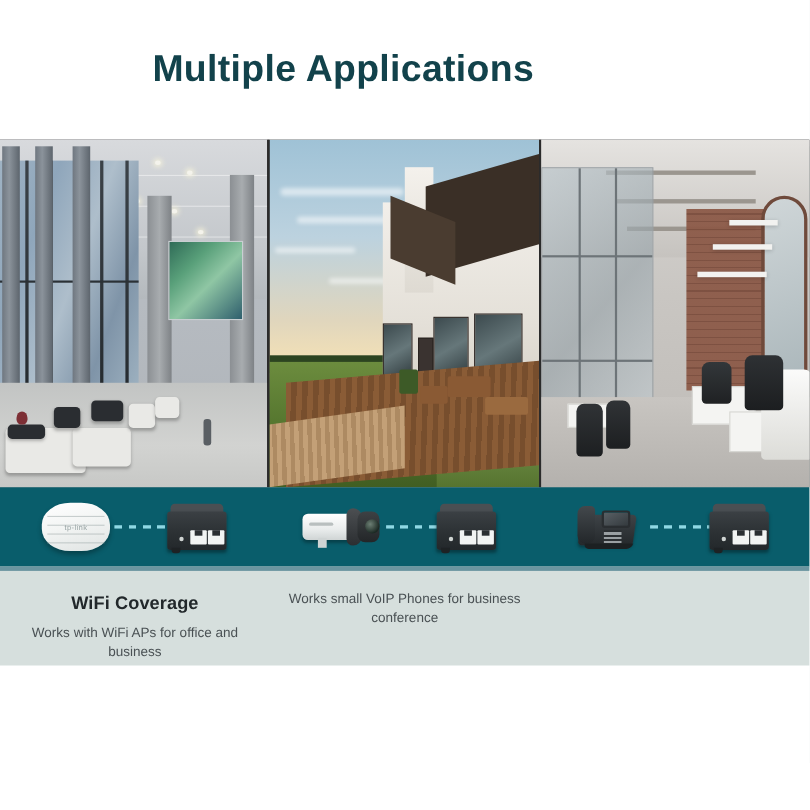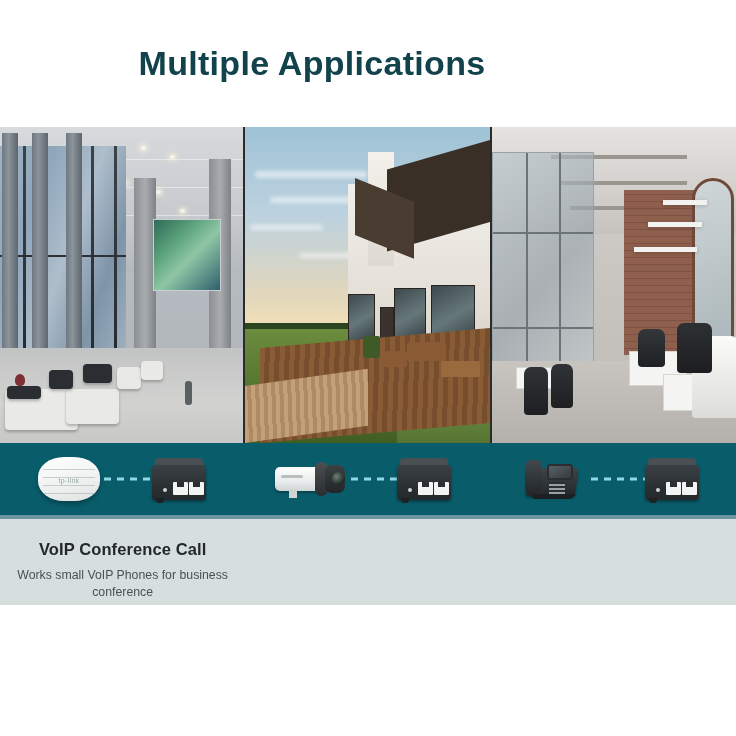--- a/index.html
+++ b/index.html
@@ -381,18 +381,21 @@
           <div class="inj-foot" style="left:4px;top:40px;"></div>
         </div>
       </div>
 
     </div>
   </div>
   <div class="band-line"></div>
 
   <div class="captions">
     <div class="cap">
-      <div class="cap-title">VoIP Conference Call</div>
+      <div class="cap-title">WiFi Coverage</div>
+      <div class="cap-desc">Works with WiFi APs for office and business</div>
+    </div>
+    <div class="cap">
       <div class="cap-desc">Works small VoIP Phones for business conference</div>
     </div>
   </div>
 
 </div>
 
 </body></html>

